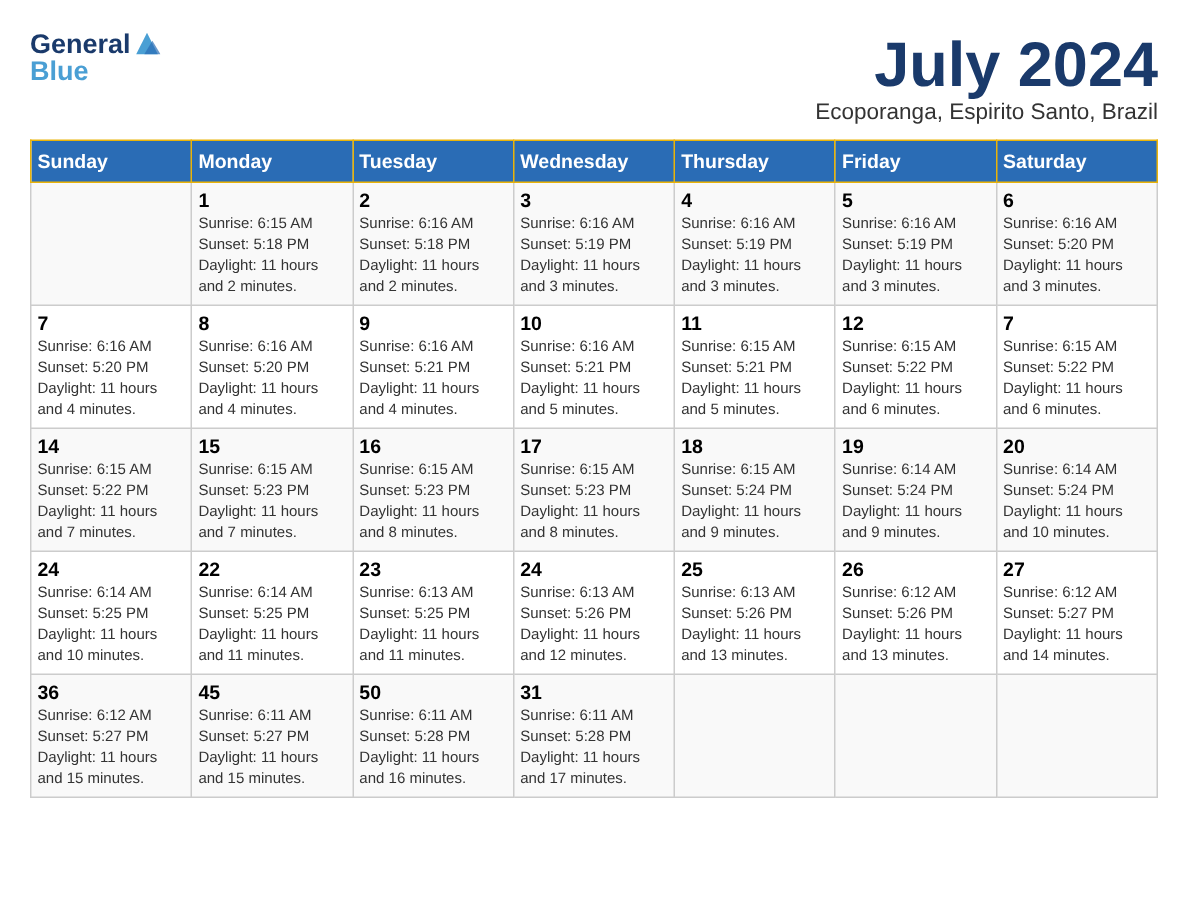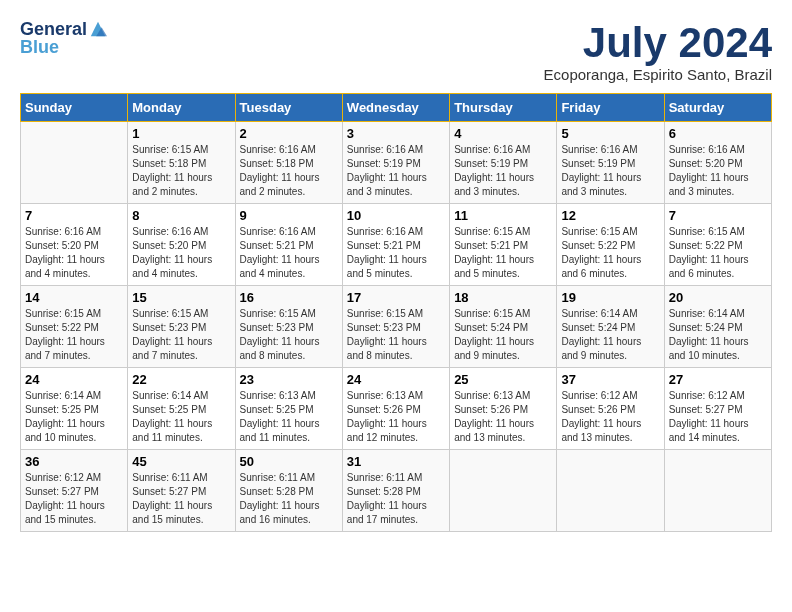--- a/index.html
+++ b/index.html
@@ -302,21 +302,21 @@
 and 12 minutes.</div>
         </td>
         <td>
           <span class="day-number">25</span>
           <div class="day-info" style="white-space: pre-line;">Sunrise: 6:13 AM
 Sunset: 5:26 PM
 Daylight: 11 hours
 and 13 minutes.</div>
         </td>
         <td>
-          <span class="day-number">37</span>
+          <span class="day-number">26</span>
           <div class="day-info" style="white-space: pre-line;">Sunrise: 6:12 AM
 Sunset: 5:26 PM
 Daylight: 11 hours
 and 13 minutes.</div>
         </td>
         <td>
           <span class="day-number">27</span>
           <div class="day-info" style="white-space: pre-line;">Sunrise: 6:12 AM
 Sunset: 5:27 PM
 Daylight: 11 hours

